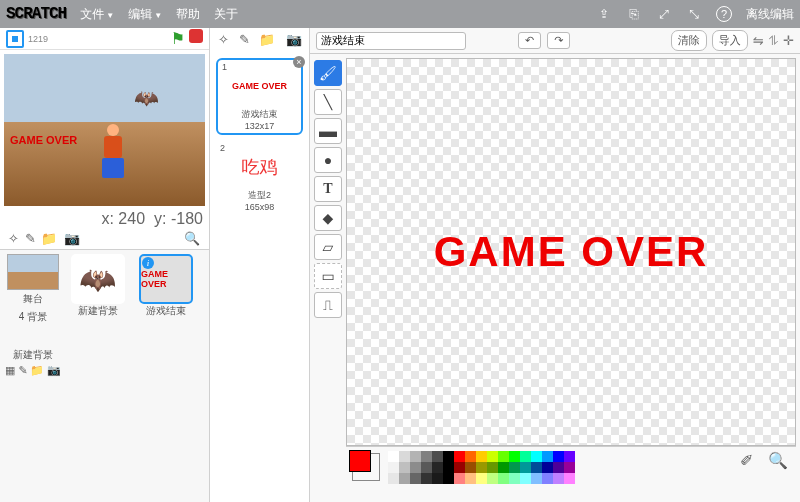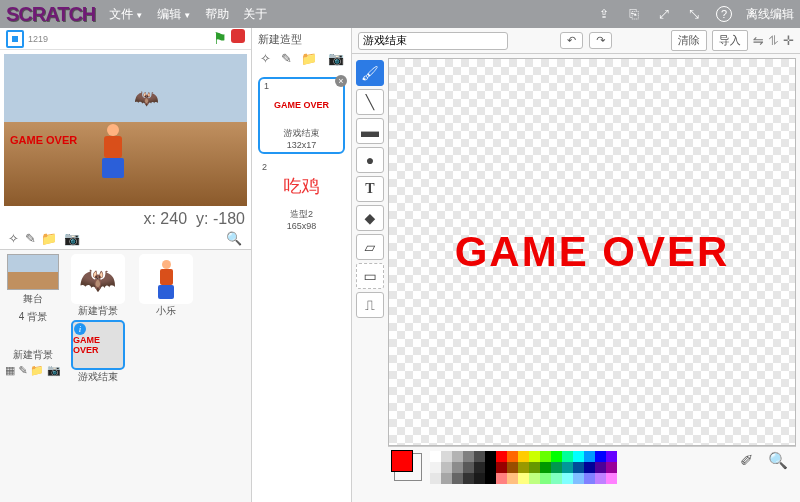--- a/index.html
+++ b/index.html
@@ -1,30 +1,30 @@
 <!DOCTYPE html>
 <html><head>
 <meta charset="utf-8">
 <style>
   * { box-sizing: border-box; margin: 0; padding: 0; font-family: Arial, "Microsoft YaHei", sans-serif; }
   body { width: 800px; height: 502px; overflow: hidden; background: #fff; }
 
   
   .menubar { height: 28px; background: #9c9ea1; display: flex; align-items: center; color: #fff; font-size: 12px; padding: 0 6px; gap: 14px; }
-  .logo { font-family: Liberation Sans, sans-serif; font-weight: 900; color: #701a75; letter-spacing: -1px; font-size: 20px; text-shadow: 1px 1px 0 #555; }
+  .logo { font-family: Liberation Mono, monospace; font-weight: 900; color: #000000; letter-spacing: -1px; font-size: 16px; text-shadow: 1px 1px 0 #555; }
   .menuitem { cursor: pointer; }
   .menuitem .caret { font-size: 8px; margin-left:2px;}
   .mb-right { margin-left: auto; display:flex; gap:10px; align-items:center; }
   .mb-icon { width:16px; height:16px; display:inline-flex;align-items:center;justify-content:center;}
 
   
   .main { display:flex; height: calc(502px - 28px); }
 
   
-  .left { width: 252px; background:#fff; border-right:1px solid #d0d0d0; display:flex; flex-direction:column; }
+  .left { width: 210px; background:#fff; border-right:1px solid #d0d0d0; display:flex; flex-direction:column; }
   .stage-head { height:22px; display:flex; align-items:center; padding:0 6px; gap:4px; border-bottom:1px solid #e0e0e0;}
   .square-icon { width:18px;height:18px;border:2px solid #2196f3;border-radius:2px;display:flex;align-items:center;justify-content:center;}
   .square-icon::before{content:"";width:6px;height:6px;background:#2196f3;}
   .stage-count { color:#888; font-size:9px;}
   .flag-stop { margin-left:auto; display:flex; gap:4px;}
   .flag { color:#2e9e2e; font-size:16px;}
   .stop { width:14px;height:14px;background:#d33;border-radius:3px;}
 
   .stage { height:160px; padding:4px; }
   .stage-img { width:100%; height:100%; background: linear-gradient(to bottom,#b8cde0 0%,#b8cde0 45%,#c09060 45%,#8b5a2b 100%); position:relative; display:flex; align-items:center;}
@@ -73,21 +73,21 @@
   .cost-card .cv .go-txt{font-size:9px;}
   .chiji{font-family:Liberation Sans, sans-serif;color:#e33;font-size:18px;}
 
   
   .paint { flex:1; display:flex; flex-direction:column; background:#f8f8f8;}
   .paint-top { height:26px; border-bottom:1px solid #ccc; display:flex; align-items:center; padding:0 6px; gap:6px;}
   .name-input{border:1px solid #bbb;border-radius:3px;height:18px;width:150px;padding:0 4px;font-size:11px;}
   .pt-btn{border:1px solid #bbb;border-radius:3px;background:#fff;padding:1px 6px;font-size:11px;color:#555;}
   .pt-icon{color:#777;font-size:13px;}
   .pt-right{margin-left:auto;display:flex;gap:5px;align-items:center;font-size:11px;color:#555;}
-  .pt-right .btn{border:1px solid #bbb;background:#fff;border-radius:2px;padding:2px 6px;}
+  .pt-right .btn{border:1px solid #bbb;background:#fff;border-radius:7px;padding:2px 6px;}
 
   .paint-body { flex:1; display:flex; }
   .toolcol { width:36px; padding:6px 0; display:flex;flex-direction:column;gap:3px;align-items:center;}
   .ptool { width:28px;height:26px;border:1px solid #bbb;border-radius:3px;background:#fff;display:flex;align-items:center;justify-content:center;font-size:14px;color:#444;}
   .ptool.sel{background:#2c7be5;color:#fff;border-color:#2c7be5;}
   .canvas-wrap{flex:1;display:flex;flex-direction:column;padding:4px 4px 0 0;}
   .canvas{flex:1;border:1px solid #bbb; position:relative;
     background-image:
       linear-gradient(45deg,#e6e6e6 25%,transparent 25%),
       linear-gradient(-45deg,#e6e6e6 25%,transparent 25%),
@@ -169,43 +169,32 @@
           <span>📷</span>
         </div>
       </div>
       <div class="sprites">
         <div class="sprite">
           <div class="thumb">
               <span class="bat-draw">🦇</span>
             </div>
           <div class="nm">新建背景</div>
         </div>
-        <div class="sprite">
-          <div class="thumb">
-              <div class="man-small">
-                <div class="head"></div>
-                <div class="body"></div>
-                <div class="legs"></div>
-              </div>
-            </div>
-          <div class="nm">小乐</div>
-        </div>
         <div class="sprite sel">
           <div class="thumb">
               <span class="i">i</span>
               <span class="go-txt">GAME OVER</span>
             </div>
           <div class="nm">游戏结束</div>
         </div>
       </div>
     </div>
   </div>
 
   <div class="mid">
-    <div class="newcost">新建造型</div>
     <div class="newcost-tools">
       <span>✧</span>
       <span>✎</span>
       <span>📁</span>
       <span>📷</span>
     </div>
     <div class="cost-card sel">
       <span class="num">1</span>
       <span class="x">×</span>
       <div class="cv">

